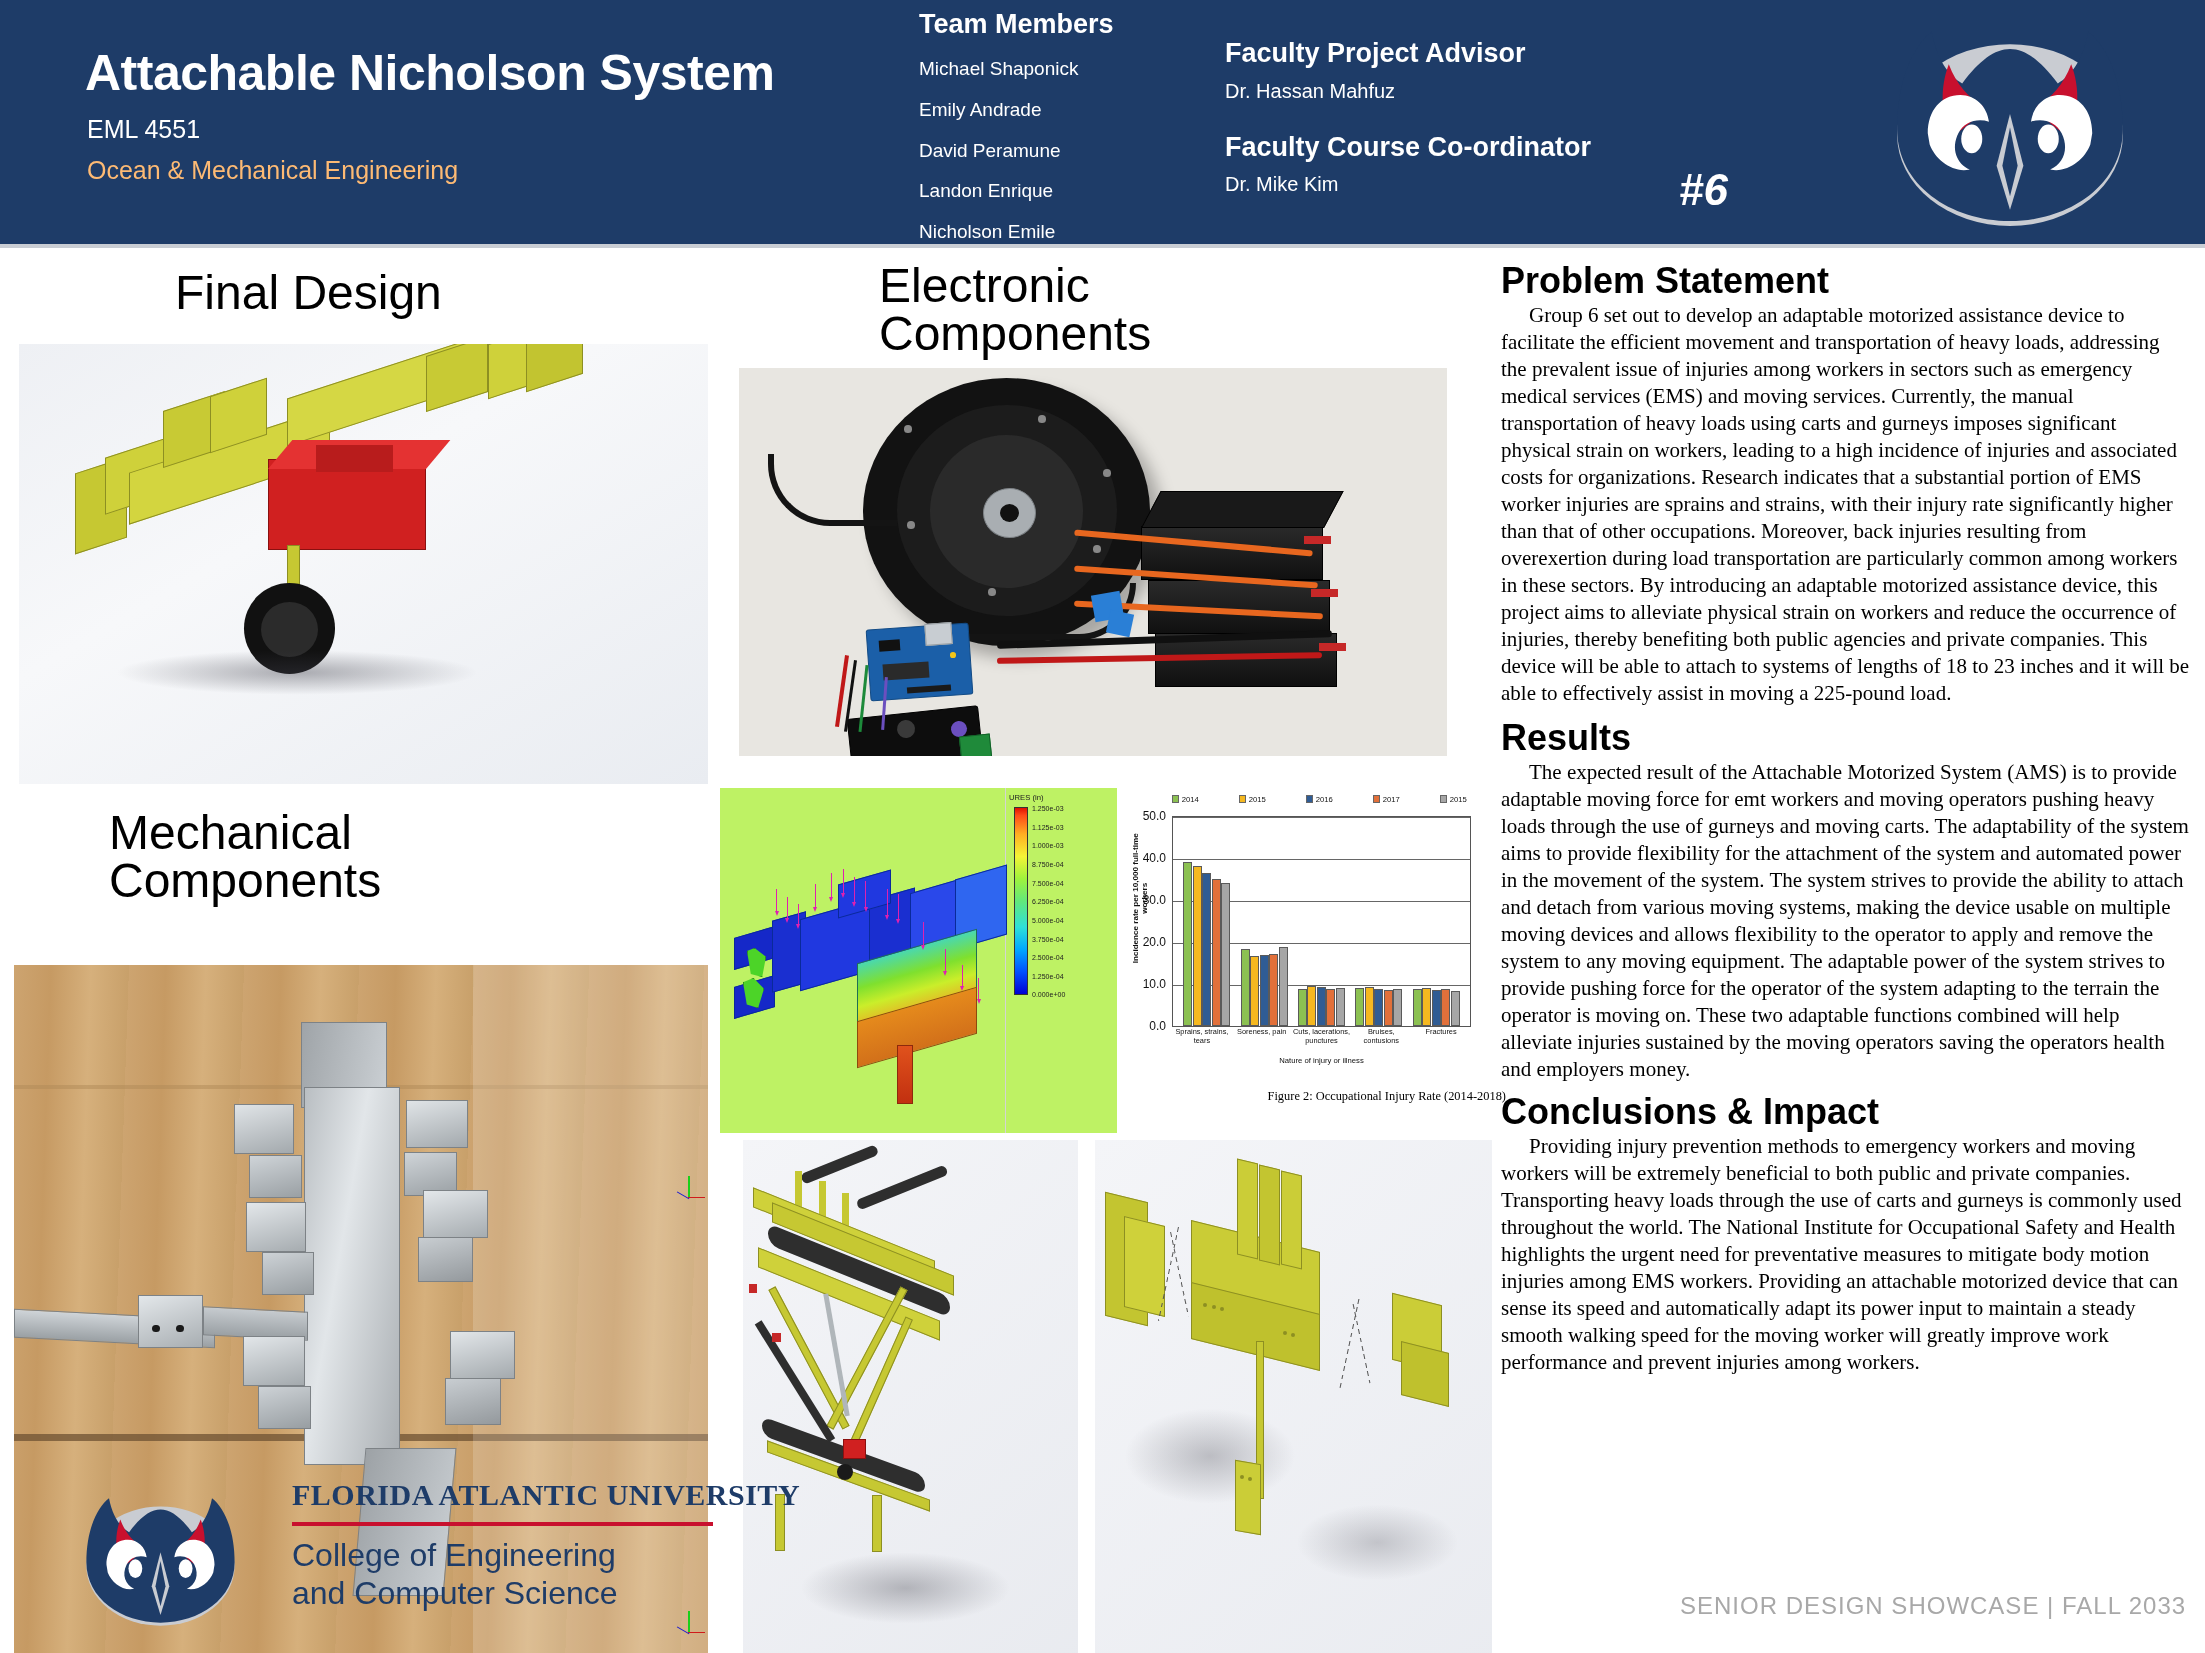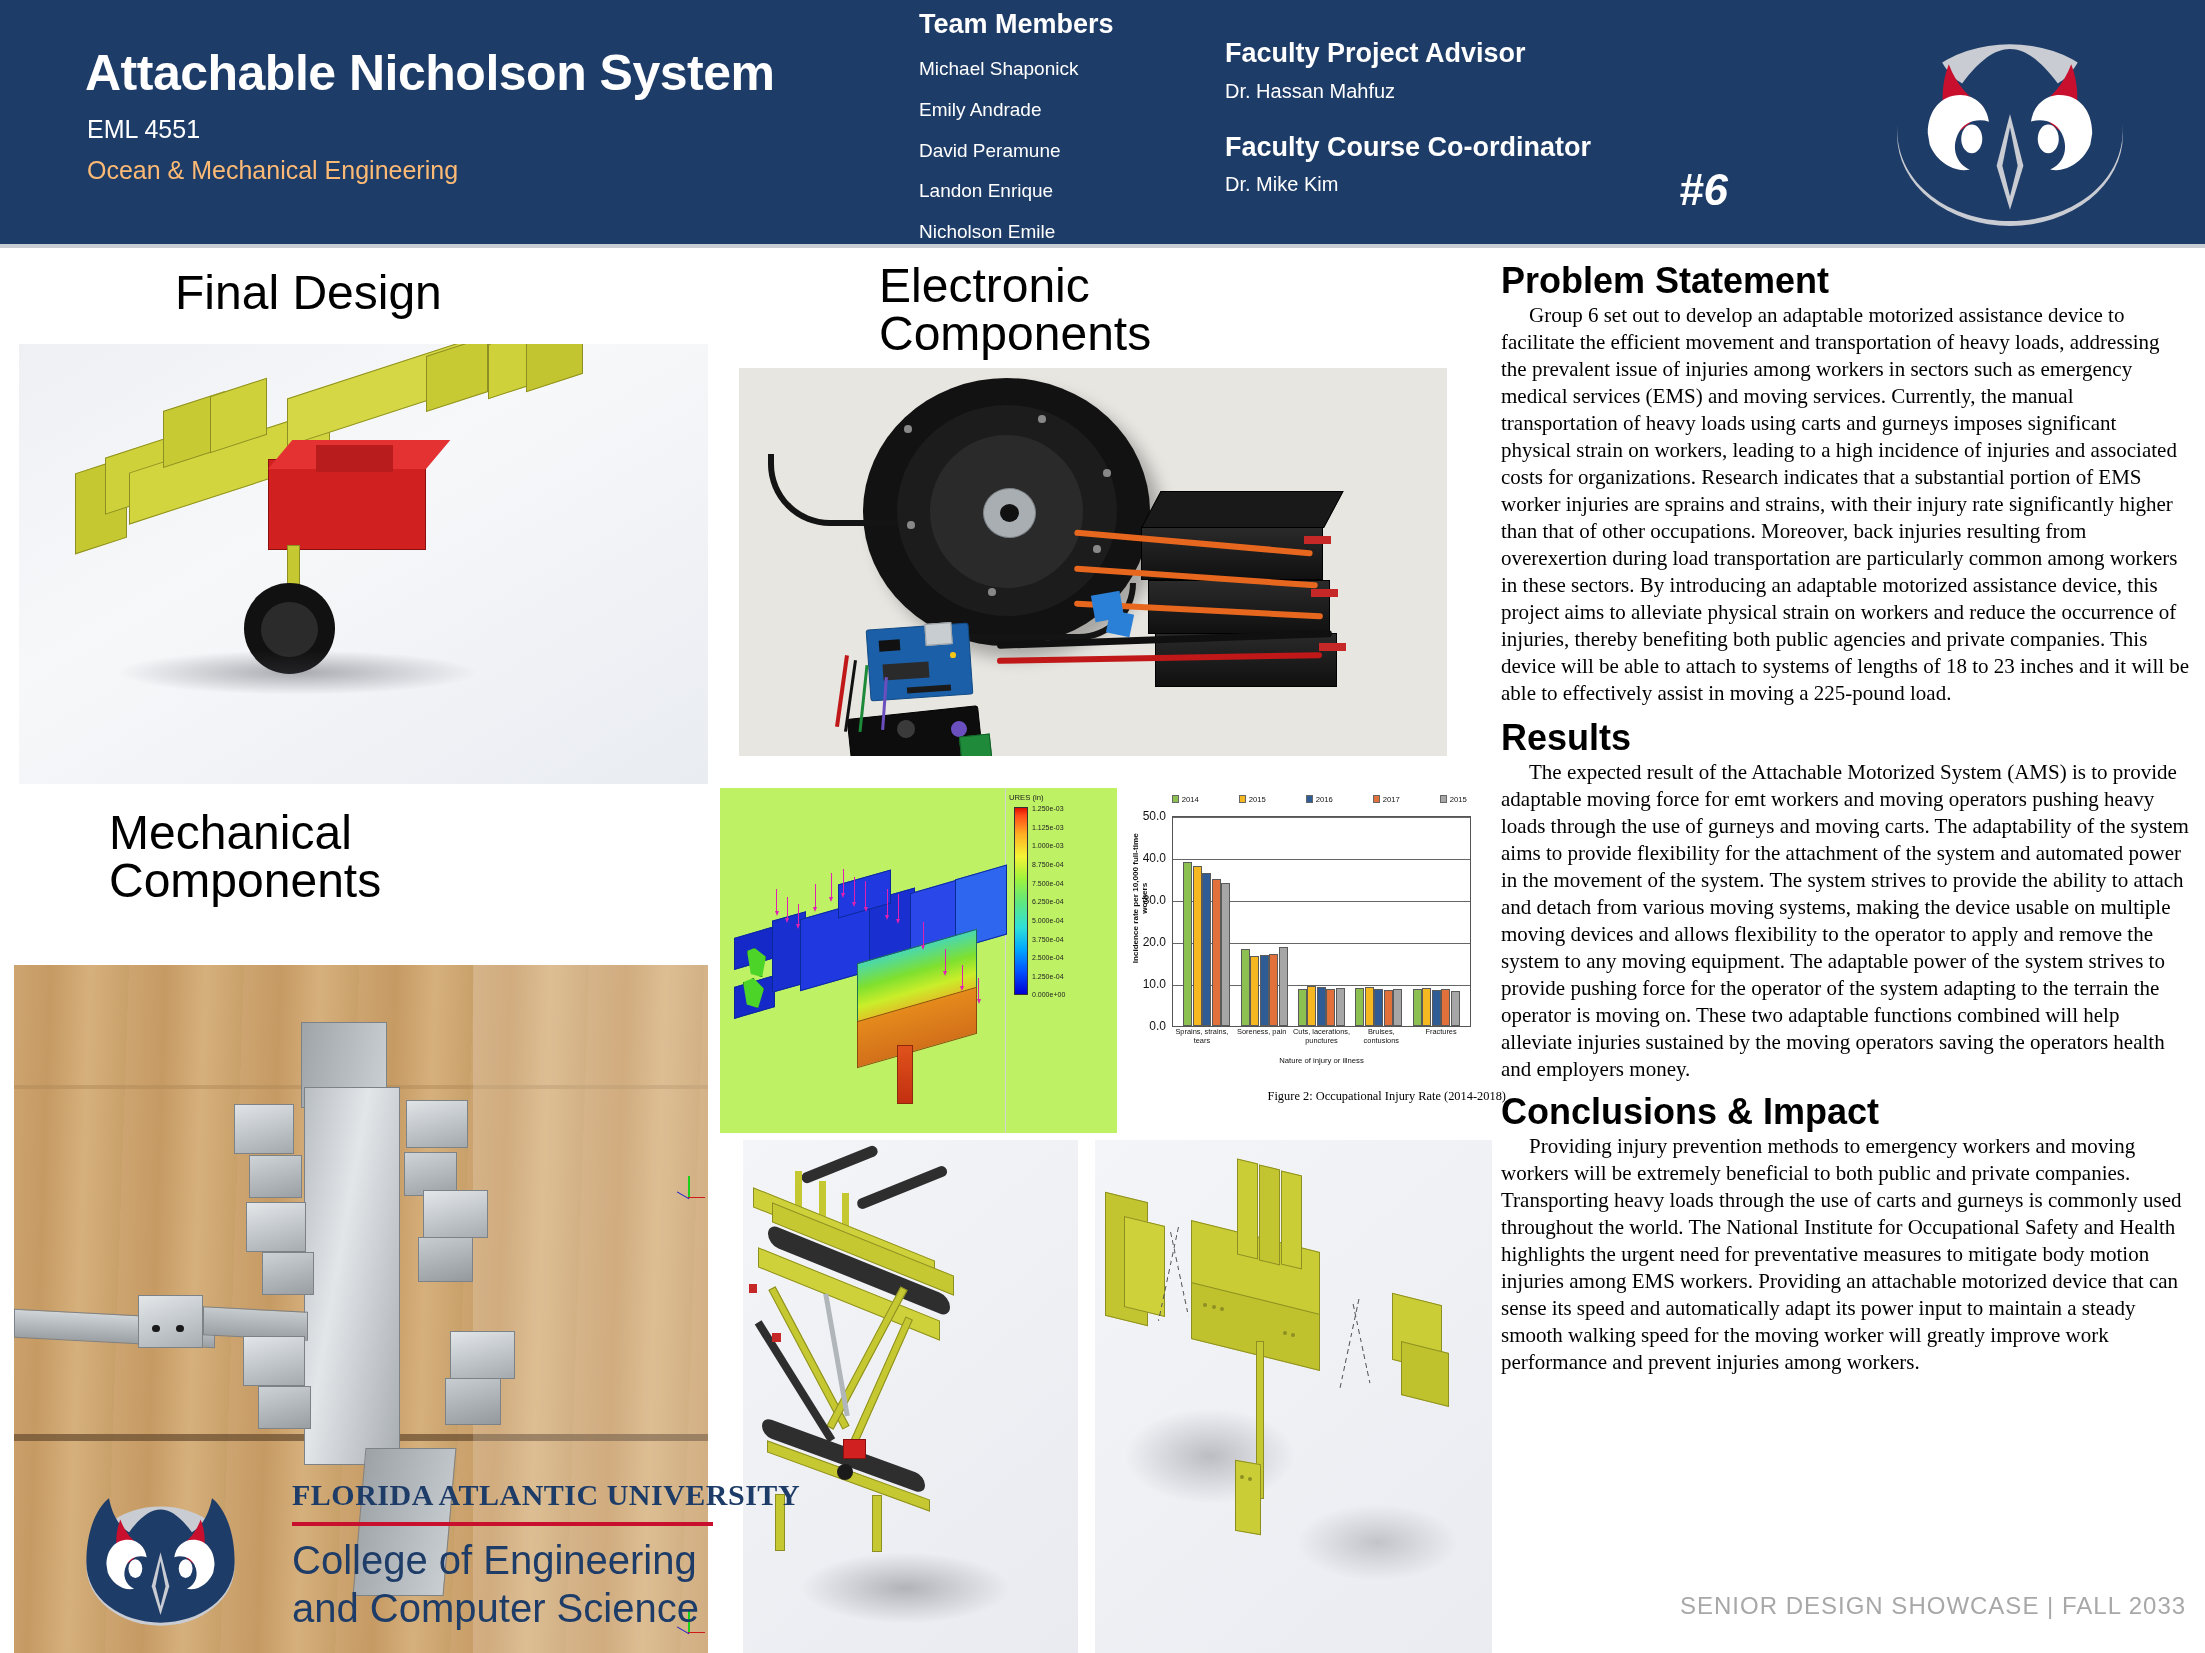--- a/index.html
+++ b/index.html
@@ -114,21 +114,21 @@
   
   #footer-owl { position:absolute; left:60px; top:1464px; width:201px; height:191px; }
   #fau-wordmark { position:absolute; left:292px; top:1478px; width:421px; }
   #fau-name {
     font-family:"Liberation Serif", serif;
     font-size:30px; font-weight:bold; color:#1e3c68;
     letter-spacing:0.5px; white-space:nowrap;
   }
   #fau-redline { width:421px; height:4.3px; background:#c8102e; margin-top:9.6px; }
   #fau-college {
-    font-size:40px; color:#1e3c68; margin-top:11.5px; line-height:1.18;
+    font-size:32px; color:#1e3c68; margin-top:11.5px; line-height:1.18;
     font-weight:normal;
   }
   #showcase-footer {
     position:absolute; left:1680px; top:1592px;
     font-size:24px; color:#a8a8a8; letter-spacing:1px; white-space:nowrap;
   }
 
   
   .chart-wrap { position:relative; width:100%; height:100%; }
   #chart-legend {

